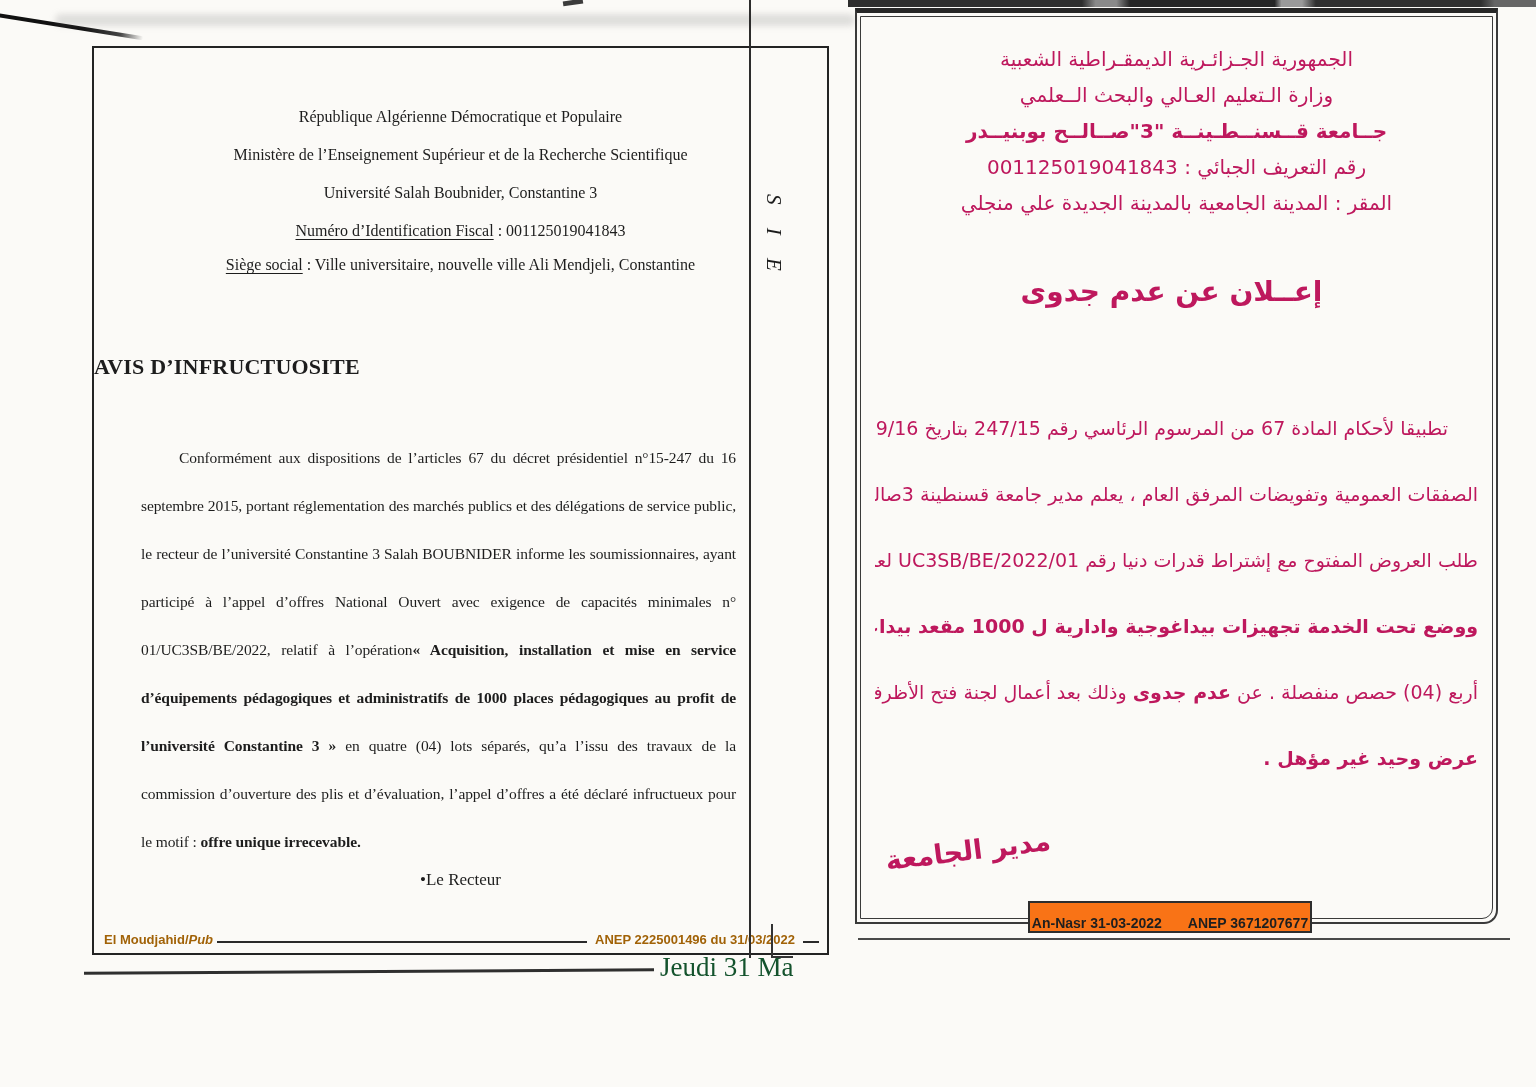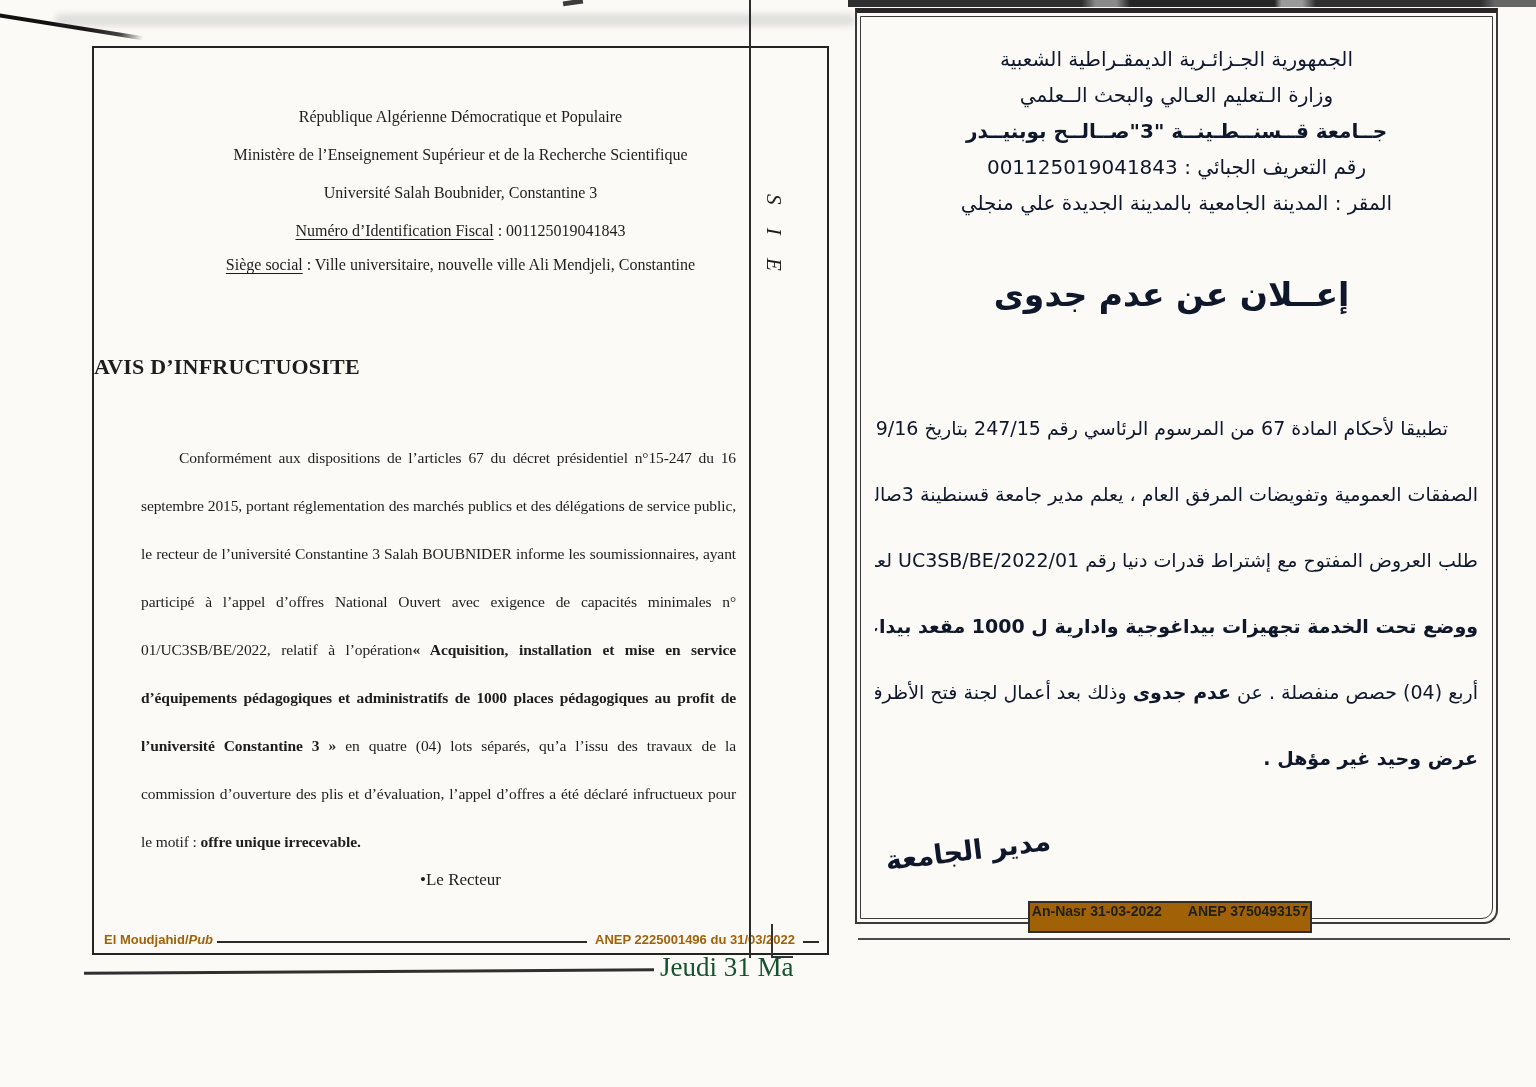--- a/index.html
+++ b/index.html
@@ -43,33 +43,33 @@
   .divider-line{position:absolute;left:749px;top:0;width:2px;height:958px;background:#2c2c2c;}
   .sie-text{position:absolute;left:786px;top:194px;font-family:"Liberation Serif",serif;
     font-style:italic;font-size:21px;letter-spacing:9px;color:#1b1b1b;white-space:nowrap;
     transform:rotate(90deg);transform-origin:0 0;}
   .corner-bracket-v{position:absolute;left:771px;top:924px;width:2px;height:34px;background:#333;}
   .corner-bracket-h{position:absolute;left:771px;top:956px;width:22px;height:2px;background:#333;}
   
   .right-doc{position:absolute;left:855px;top:8px;width:643px;height:916px;box-sizing:border-box;
     border:2px solid #3a3a3a;border-top:5px solid #272727;border-radius:0 0 14px 0;}
   .right-doc-inner{position:absolute;inset:3px;border:1.5px solid #3a3a3a;border-radius:0 0 11px 0;
-    direction:rtl;font-family:"DejaVu Sans",sans-serif;color:#0f172a;}
+    direction:rtl;font-family:"DejaVu Sans",sans-serif;color:#be185d;}
   .ar-header{position:absolute;left:0;right:0;top:24px;text-align:center;font-size:20px;line-height:36px;}
   .ar-header .hv{font-weight:bold;letter-spacing:.3px;}
-  .ar-title{position:absolute;left:0;right:10px;top:258px;text-align:center;font-size:33px;font-weight:bold;}
+  .ar-title{position:absolute;left:0;right:10px;top:258px;text-align:center;font-size:28px;font-weight:bold;}
   .ar-body{position:absolute;left:14px;right:14px;top:378px;font-size:19px;line-height:66px;}
   .ar-line{text-align:justify;text-align-last:justify;overflow:hidden;white-space:nowrap;}
   .ar-line.first{padding-right:30px;}
   .ar-line.last{text-align:right;text-align-last:right;font-weight:bold;}
   .ar-body .b{font-weight:bold;}
   .ar-sign{position:absolute;left:24px;top:818px;font-size:27px;font-weight:bold;
     transform:rotate(-7deg);letter-spacing:1px;}
-  .anep-box{position:absolute;left:1028px;top:901px;width:280px;height:28px;background:#a16207;
-    border:2px solid #2e2e2e;z-index:6;display:flex;align-items:flex-start;justify-content:center;gap:26px;
+  .anep-box{position:absolute;left:1028px;top:901px;width:280px;height:28px;background:#f97316;
+    border:2px solid #2e2e2e;z-index:6;display:flex;align-items:flex-end;justify-content:center;gap:26px;
     font-family:"Liberation Sans","DejaVu Sans",sans-serif;font-size:14px;font-weight:bold;color:#1f1f1f;}
   .right-underline{position:absolute;left:858px;top:938px;width:652px;height:2px;background:#4a4a4a;}
   
   .bottom-rule{position:absolute;left:84px;top:970px;width:570px;height:3px;background:#2f2f2f;
     transform:rotate(-.35deg);}
   .date-fragment{position:absolute;left:660px;top:952px;font-size:27px;color:#14532d;
     font-family:"Liberation Serif",serif;}
 </style>
 </head>
 <body>
@@ -135,20 +135,20 @@
         <div class="ar-line"><span>أربع (04) حصص منفصلة . عن </span><span class="b">عدم جدوى</span><span>  وذلك بعد أعمال لجنة فتح الأظرفة و تقييم العروض بسبب :</span></div>
         <div class="ar-line last">عرض وحيد غير مؤهل .</div>
       </div>
 
       <div class="ar-sign">مدير الجامعة</div>
     </div>
   </div>
 
   <div class="anep-box">
     <span>An-Nasr 31-03-2022</span>
-    <span>ANEP 3750493157</span>
+    <span>ANEP 3671207677</span>
   </div>
   <div class="right-underline"></div>
 
   <div class="bottom-rule"></div>
   <div class="date-fragment">Jeudi 31 Ma</div>
 
 </div>
 
 </body></html>

